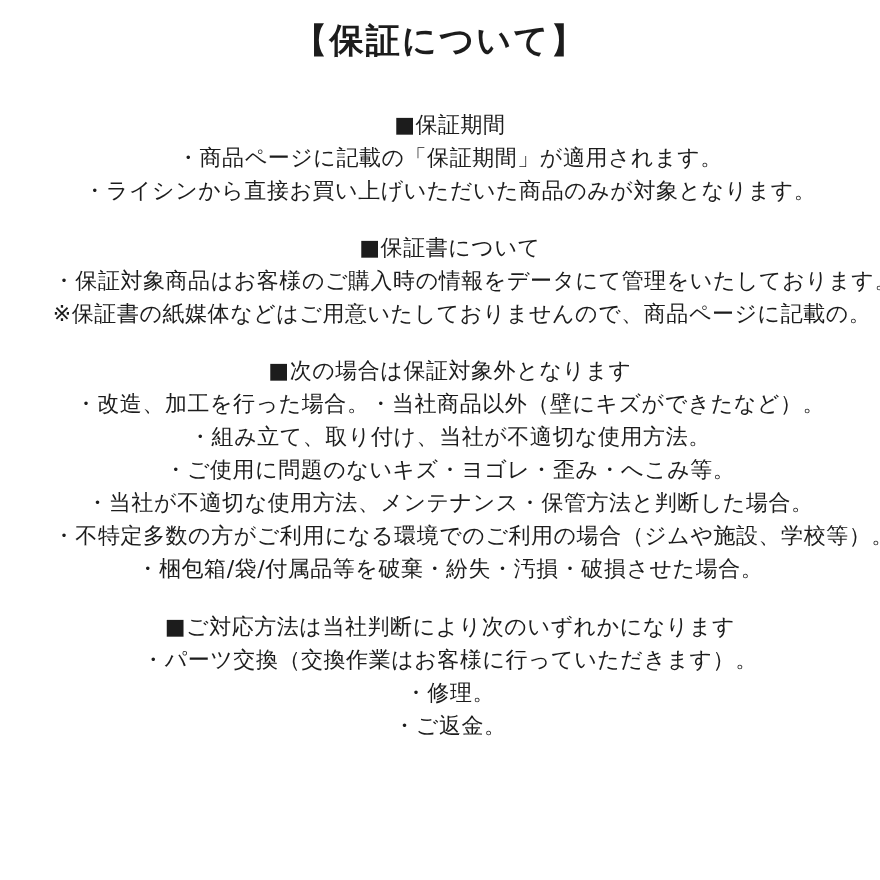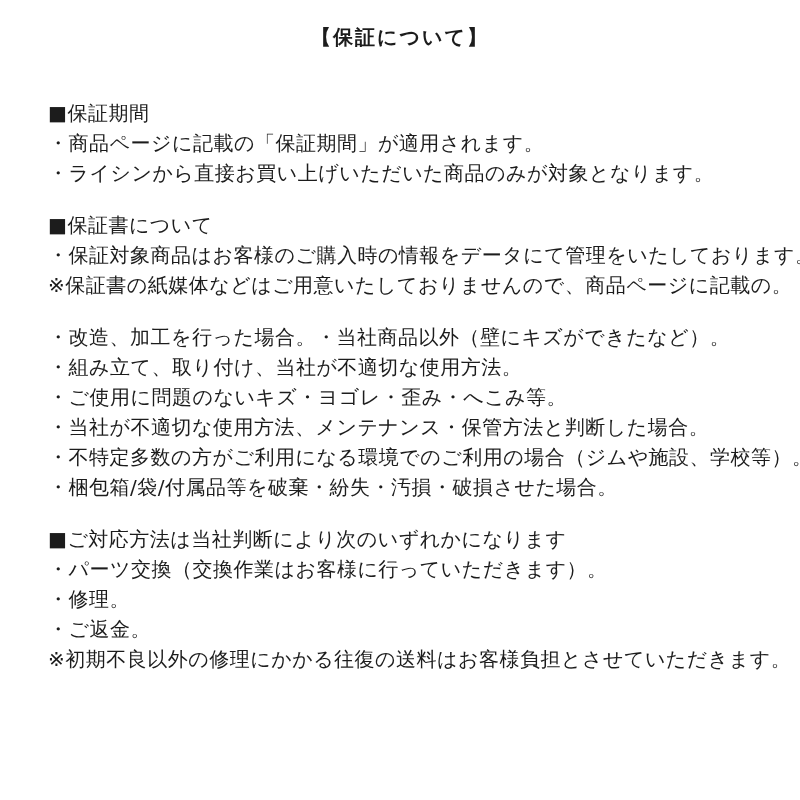--- a/index.html
+++ b/index.html
@@ -16,38 +16,39 @@
   }
   .page {
     width: 800px;
     height: 800px;
     box-sizing: border-box;
   }
   .title {
     margin: 0;
     padding-top: 20px;
     text-align: center;
-    font-size: 20px;
+    font-size: 31px;
     font-weight: 700;
     letter-spacing: 2px;
     line-height: 34px;
   }
   .content {
     box-sizing: border-box;
     padding: 44px 30px 0 48px;
     font-size: 20px;
   }
   .sec {
     margin: 0 0 22px 0;
   }
   .heading,
   .line {
     line-height: 30px;
     letter-spacing: 0.5px;
     white-space: nowrap;
+    text-align: center;
   }
   .heading {
     font-weight: 500;
   }
 </style>
 </head>
 <body>
 
 <div class="page">
   <h1 class="title">【保証について】</h1>
@@ -60,30 +61,30 @@
       <div class="line">・ライシンから直接お買い上げいただいた商品のみが対象となります。</div>
     </section>
 
     <section class="sec">
       <div class="heading">■保証書について</div>
       <div class="line">・保証対象商品はお客様のご購入時の情報をデータにて管理をいたしております。</div>
       <div class="line">※保証書の紙媒体などはご用意いたしておりませんので、商品ページに記載の。</div>
     </section>
 
     <section class="sec">
+      <div class="heading">■次の場合は保証対象外となります</div>
       <div class="line">・改造、加工を行った場合。・当社商品以外（壁にキズができたなど）。</div>
       <div class="line">・組み立て、取り付け、当社が不適切な使用方法。</div>
       <div class="line">・ご使用に問題のないキズ・ヨゴレ・歪み・へこみ等。</div>
       <div class="line">・当社が不適切な使用方法、メンテナンス・保管方法と判断した場合。</div>
       <div class="line">・不特定多数の方がご利用になる環境でのご利用の場合（ジムや施設、学校等）。</div>
       <div class="line">・梱包箱/袋/付属品等を破棄・紛失・汚損・破損させた場合。</div>
     </section>
 
     <section class="sec">
       <div class="heading">■ご対応方法は当社判断により次のいずれかになります</div>
       <div class="line">・パーツ交換（交換作業はお客様に行っていただきます）。</div>
       <div class="line">・修理。</div>
       <div class="line">・ご返金。</div>
-      <div class="line">※初期不良以外の修理にかかる往復の送料はお客様負担とさせていただきます。</div>
     </section>
 
   </div>
 </div>
 
 </body></html>

